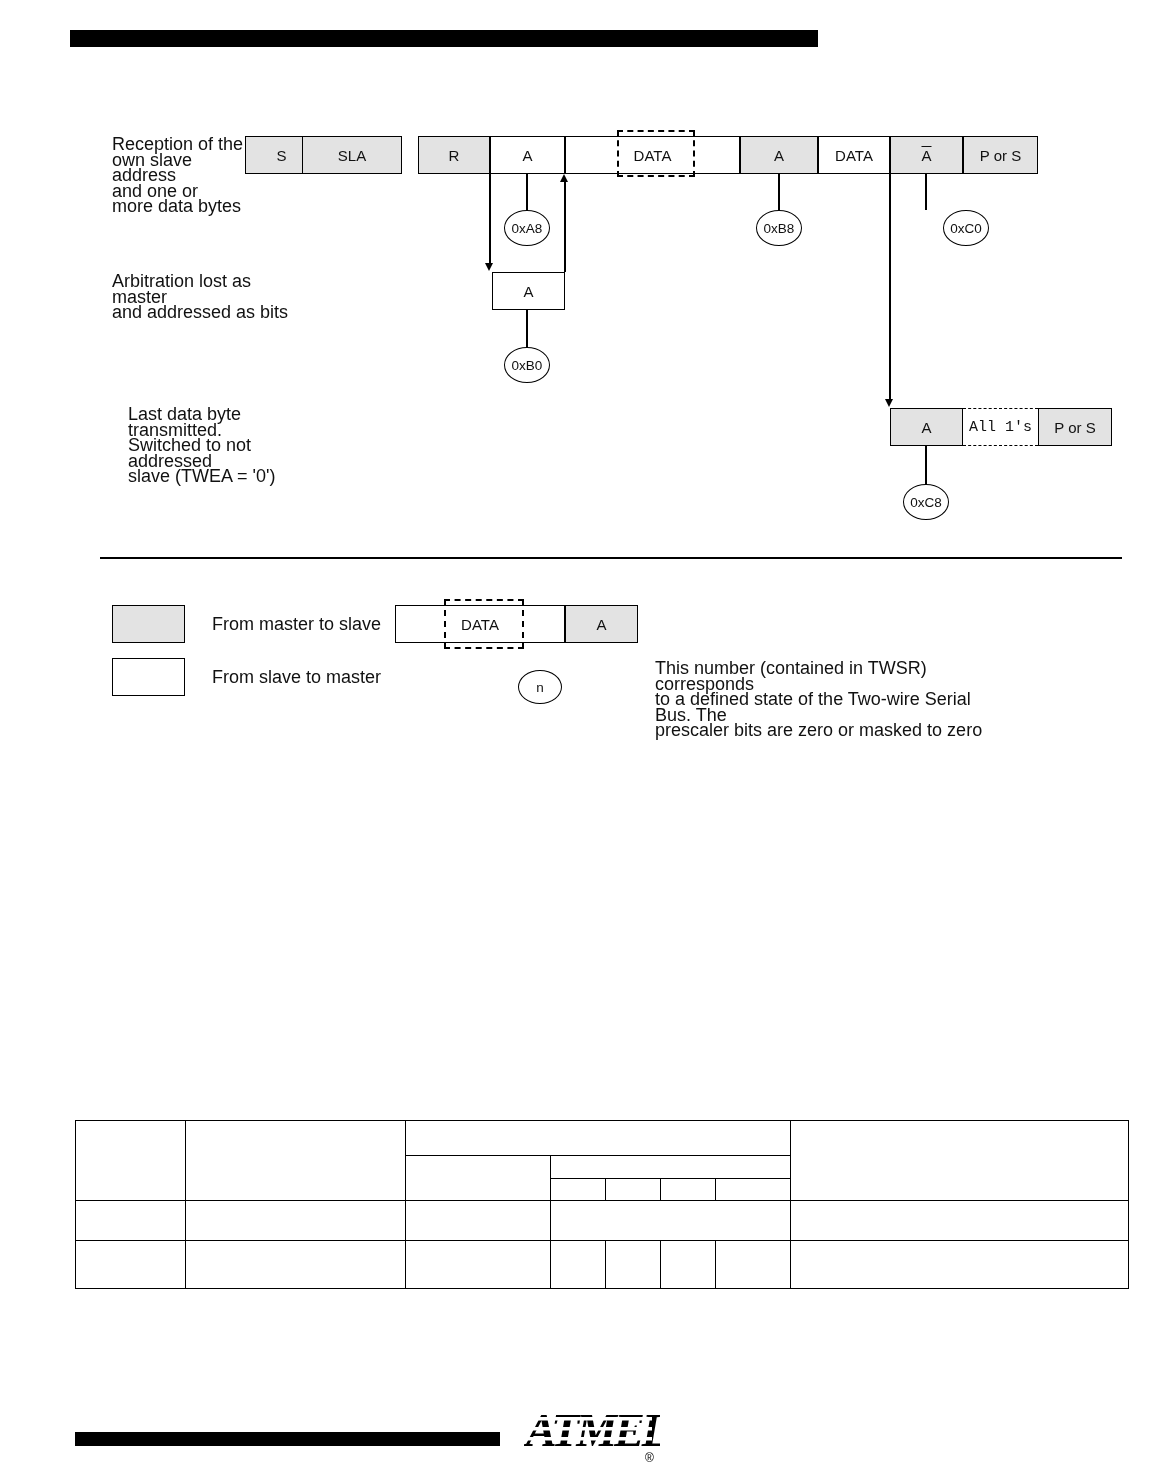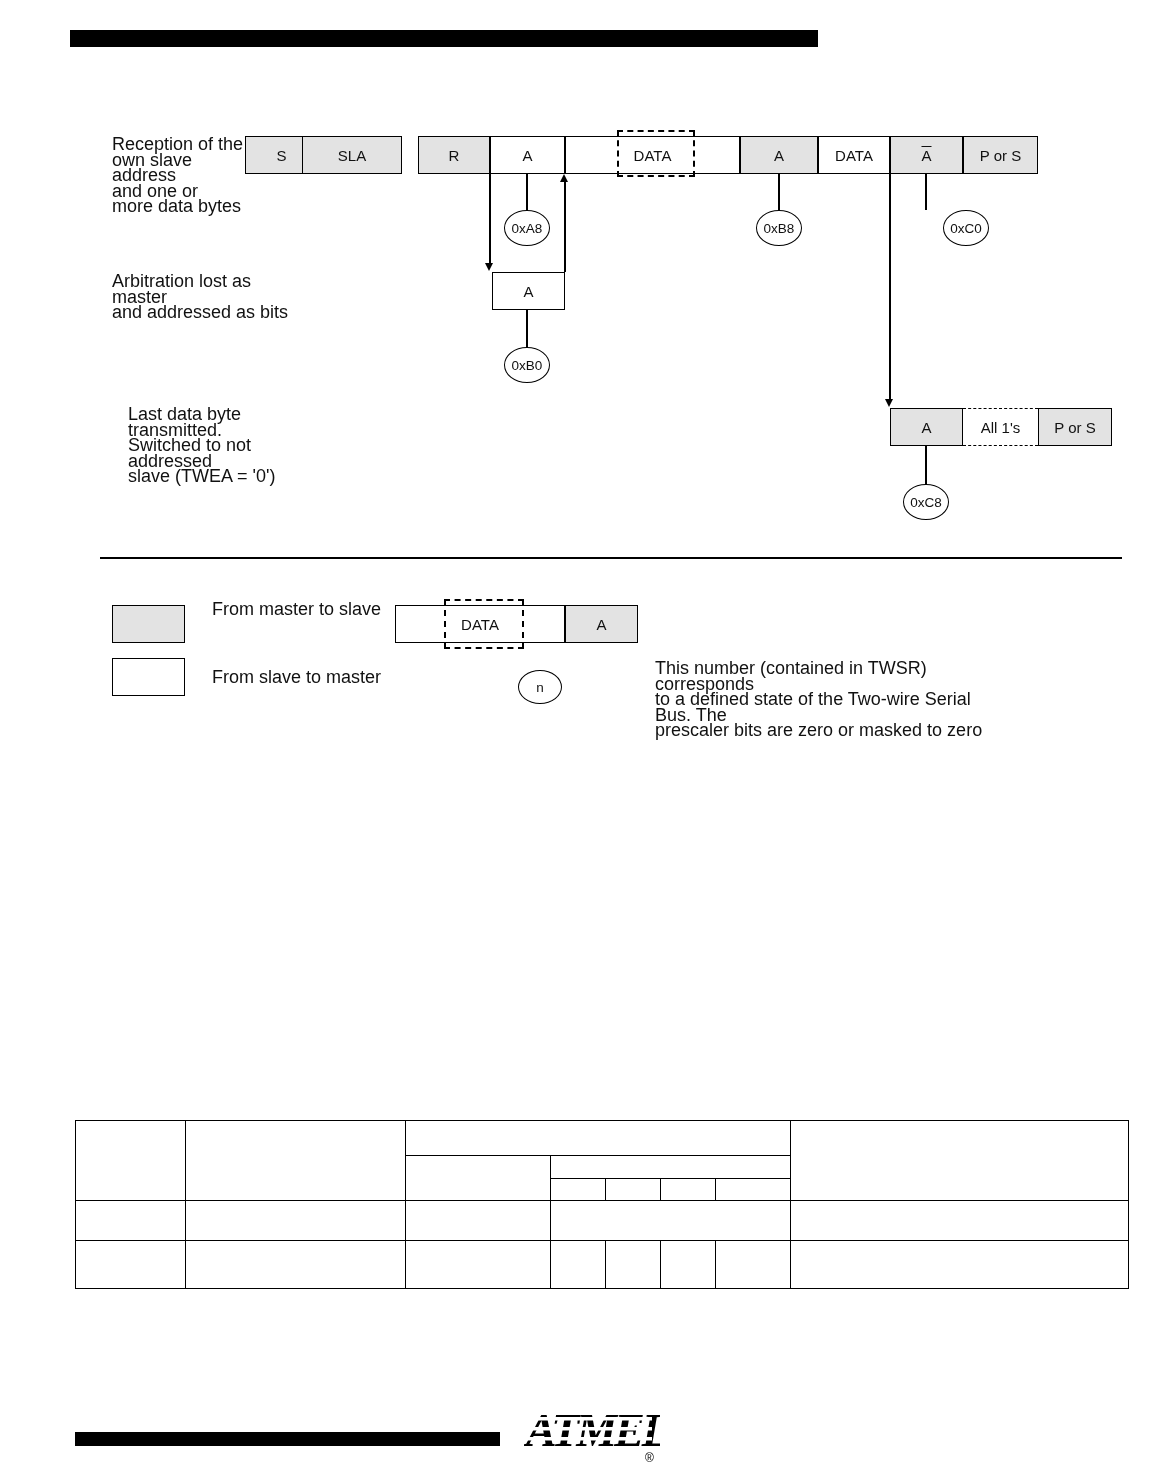--- a/index.html
+++ b/index.html
@@ -13,21 +13,21 @@
   }
   .bar{position:absolute;background:#000;}
   .label{position:absolute;font-size:18px;line-height:15.5px;color:#111;}
   .box{
     position:absolute;height:38px;
     border:1px solid #000;background:#fff;
     display:flex;align-items:center;justify-content:center;
     font-size:15px;box-sizing:border-box;color:#111;
   }
   .box.shaded{background:#e3e3e3;}
-  .box.dash-tb{border-top:1.5px dashed #000;border-bottom:1.5px dashed #000;border-left:none;border-right:none;}
+  .box.dash-tb{border-top:1.5px dashed #000;border-bottom:1.5px dashed #000;border-left:none;border-right:none;font-family:Liberation Mono, monospace;}
   .overline{text-decoration:overline;}
   .circle{
     position:absolute;width:46px;height:36px;
     border:1.5px solid #000;border-radius:50%;
     background:#fff;box-sizing:border-box;
     display:flex;align-items:center;justify-content:center;
     font-size:13.5px;color:#111;
   }
   .circle.small{width:44px;height:34px;}
   .vline{position:absolute;width:1.5px;background:#000;}
@@ -139,21 +139,21 @@
     </div>
 
   <div class="vline" style="left:925px;top:446px;height:38px;"></div>
   <div class="circle" style="left:903px;top:484px;">
       <span>0xC8</span>
     </div>
 
   <div class="hline" style="left:100px;top:557px;width:1022px;"></div>
 
   <div class="box shaded" style="left:112px;top:605px;width:73px;"></div>
-  <div class="label" style="left:212px;top:602px;">From master to slave</div>
+  <div class="label" style="left:212px;top:617px;">From master to slave</div>
 
   <div class="box" style="left:112px;top:658px;width:73px;"></div>
   <div class="label" style="left:212px;top:670px;">From slave to master</div>
 
   <div class="box" style="left:395px;top:605px;width:170px;">
       <span>DATA</span>
     </div>
   <div class="dashed-overlay" style="left:444px;top:599px;width:80px;height:50px;"></div>
   <div class="box shaded" style="left:565px;top:605px;width:73px;">
       <span>A</span>

